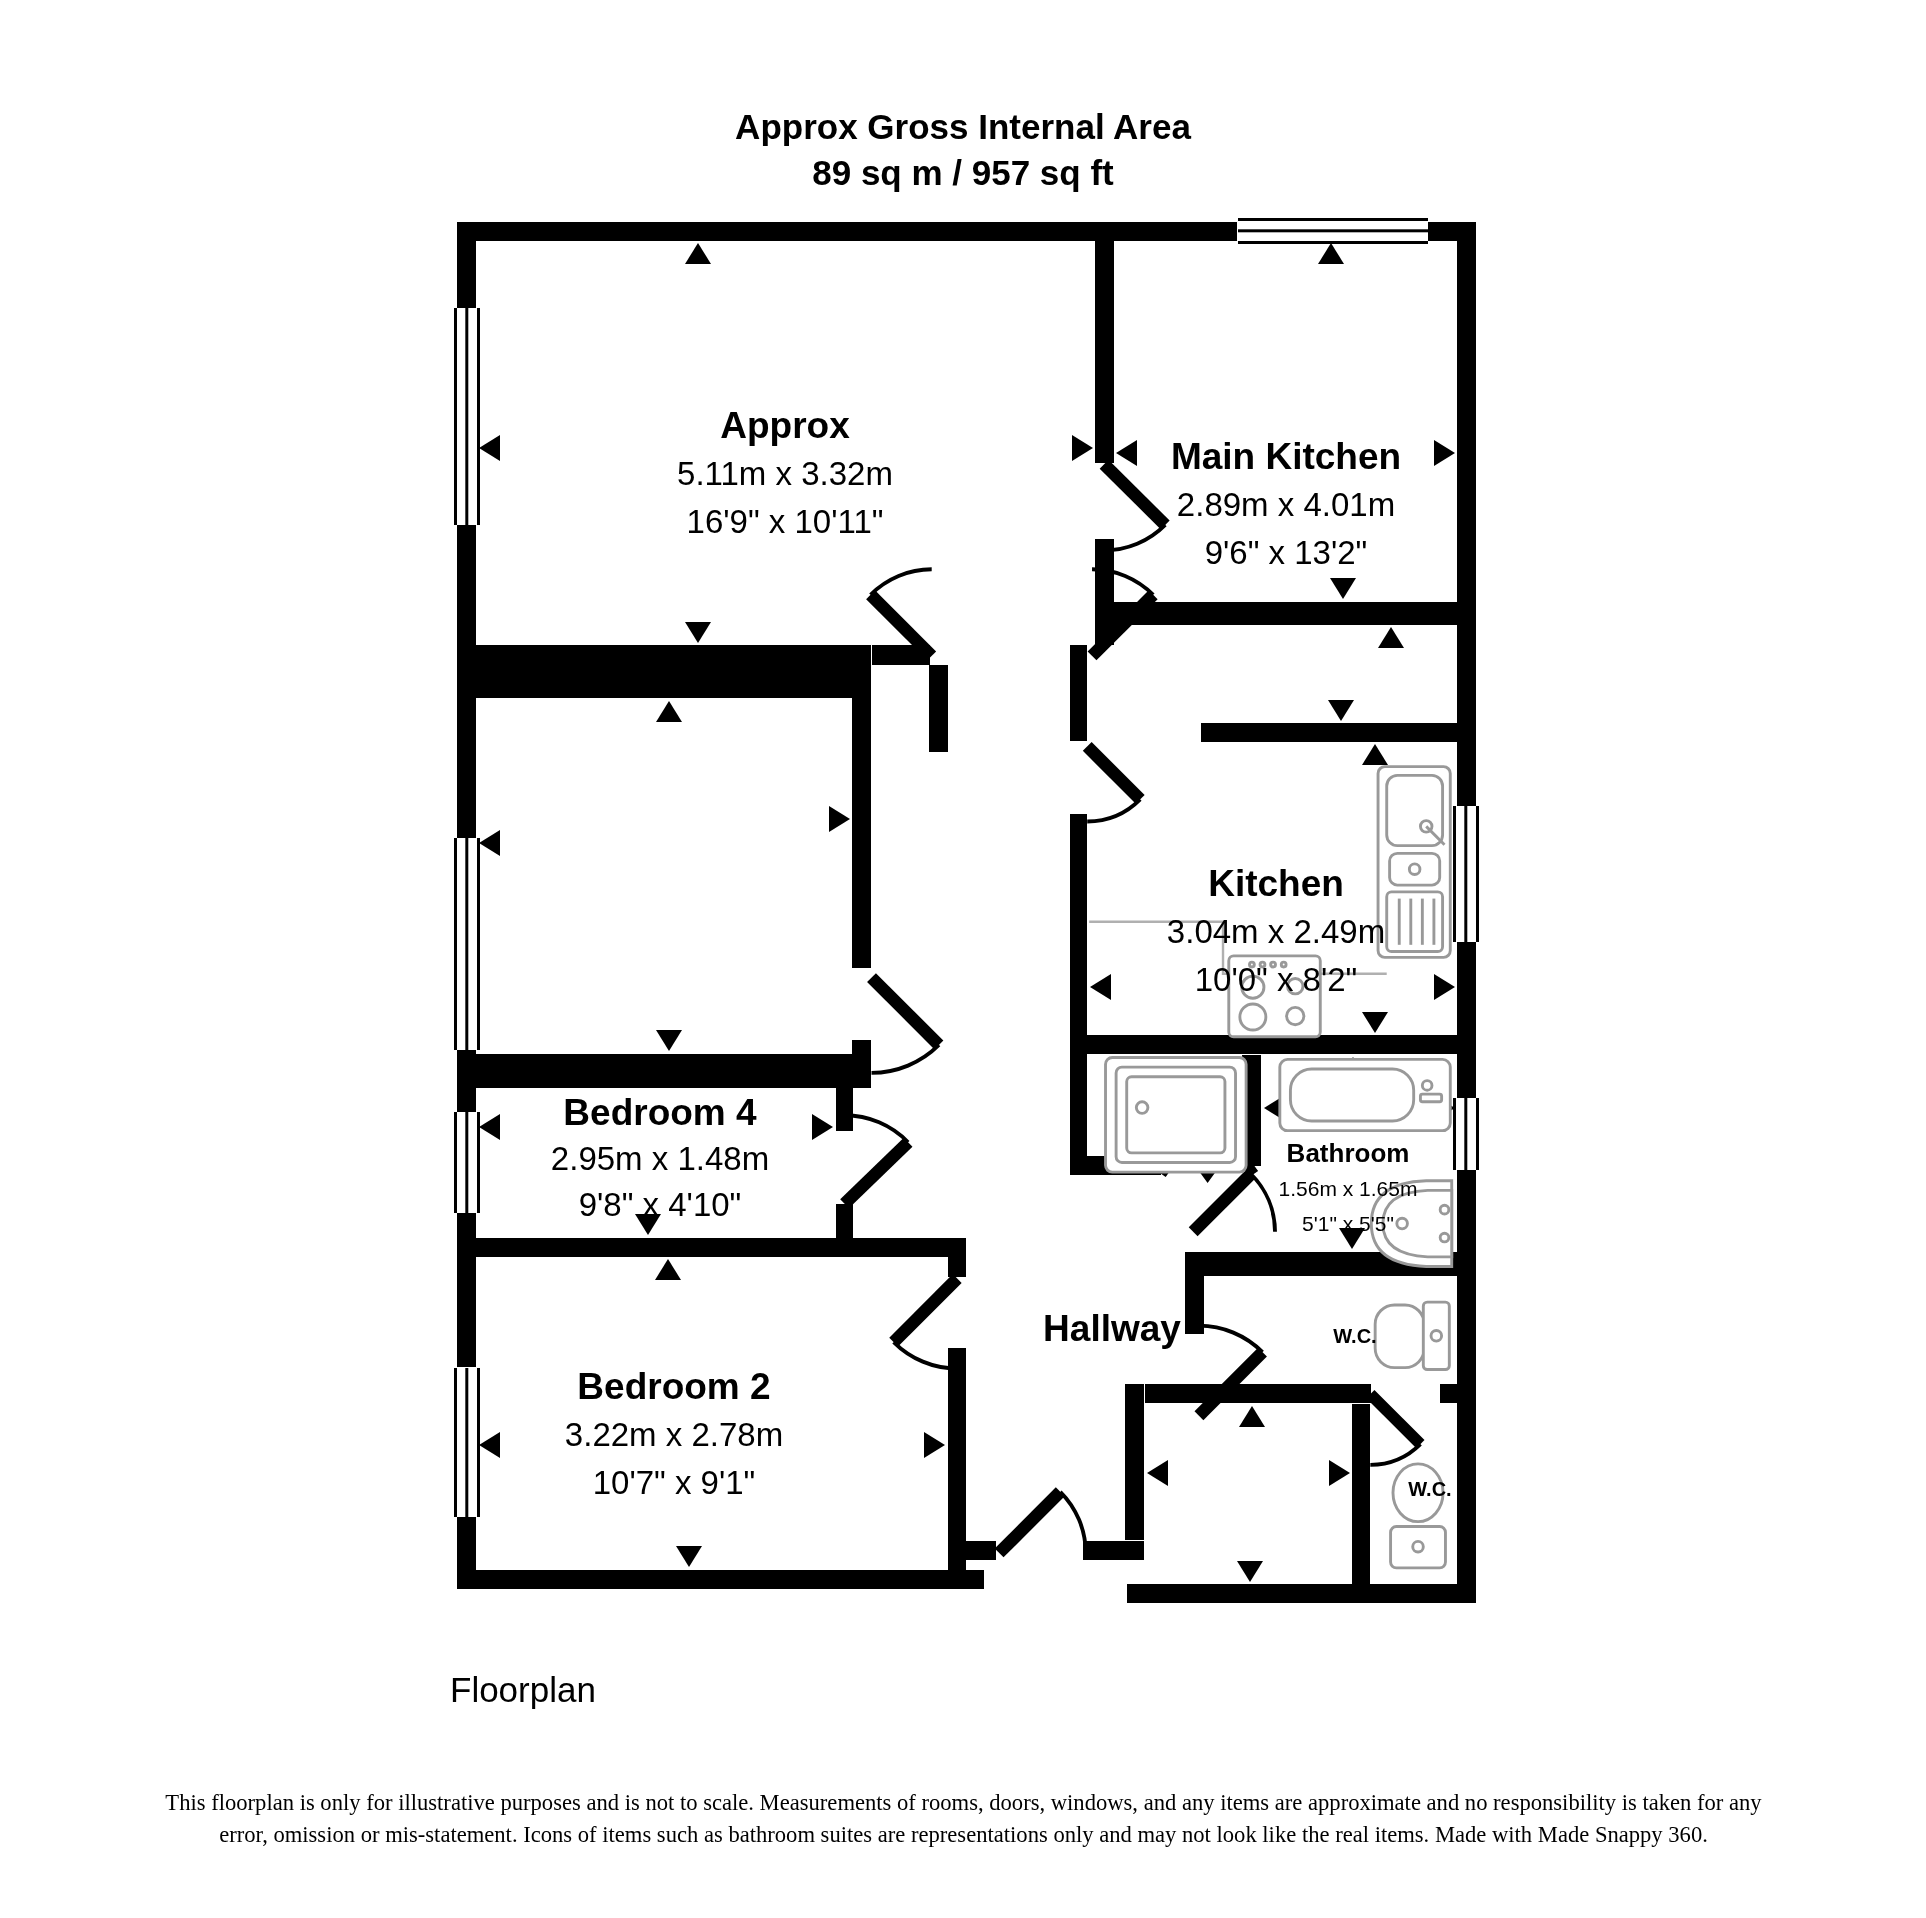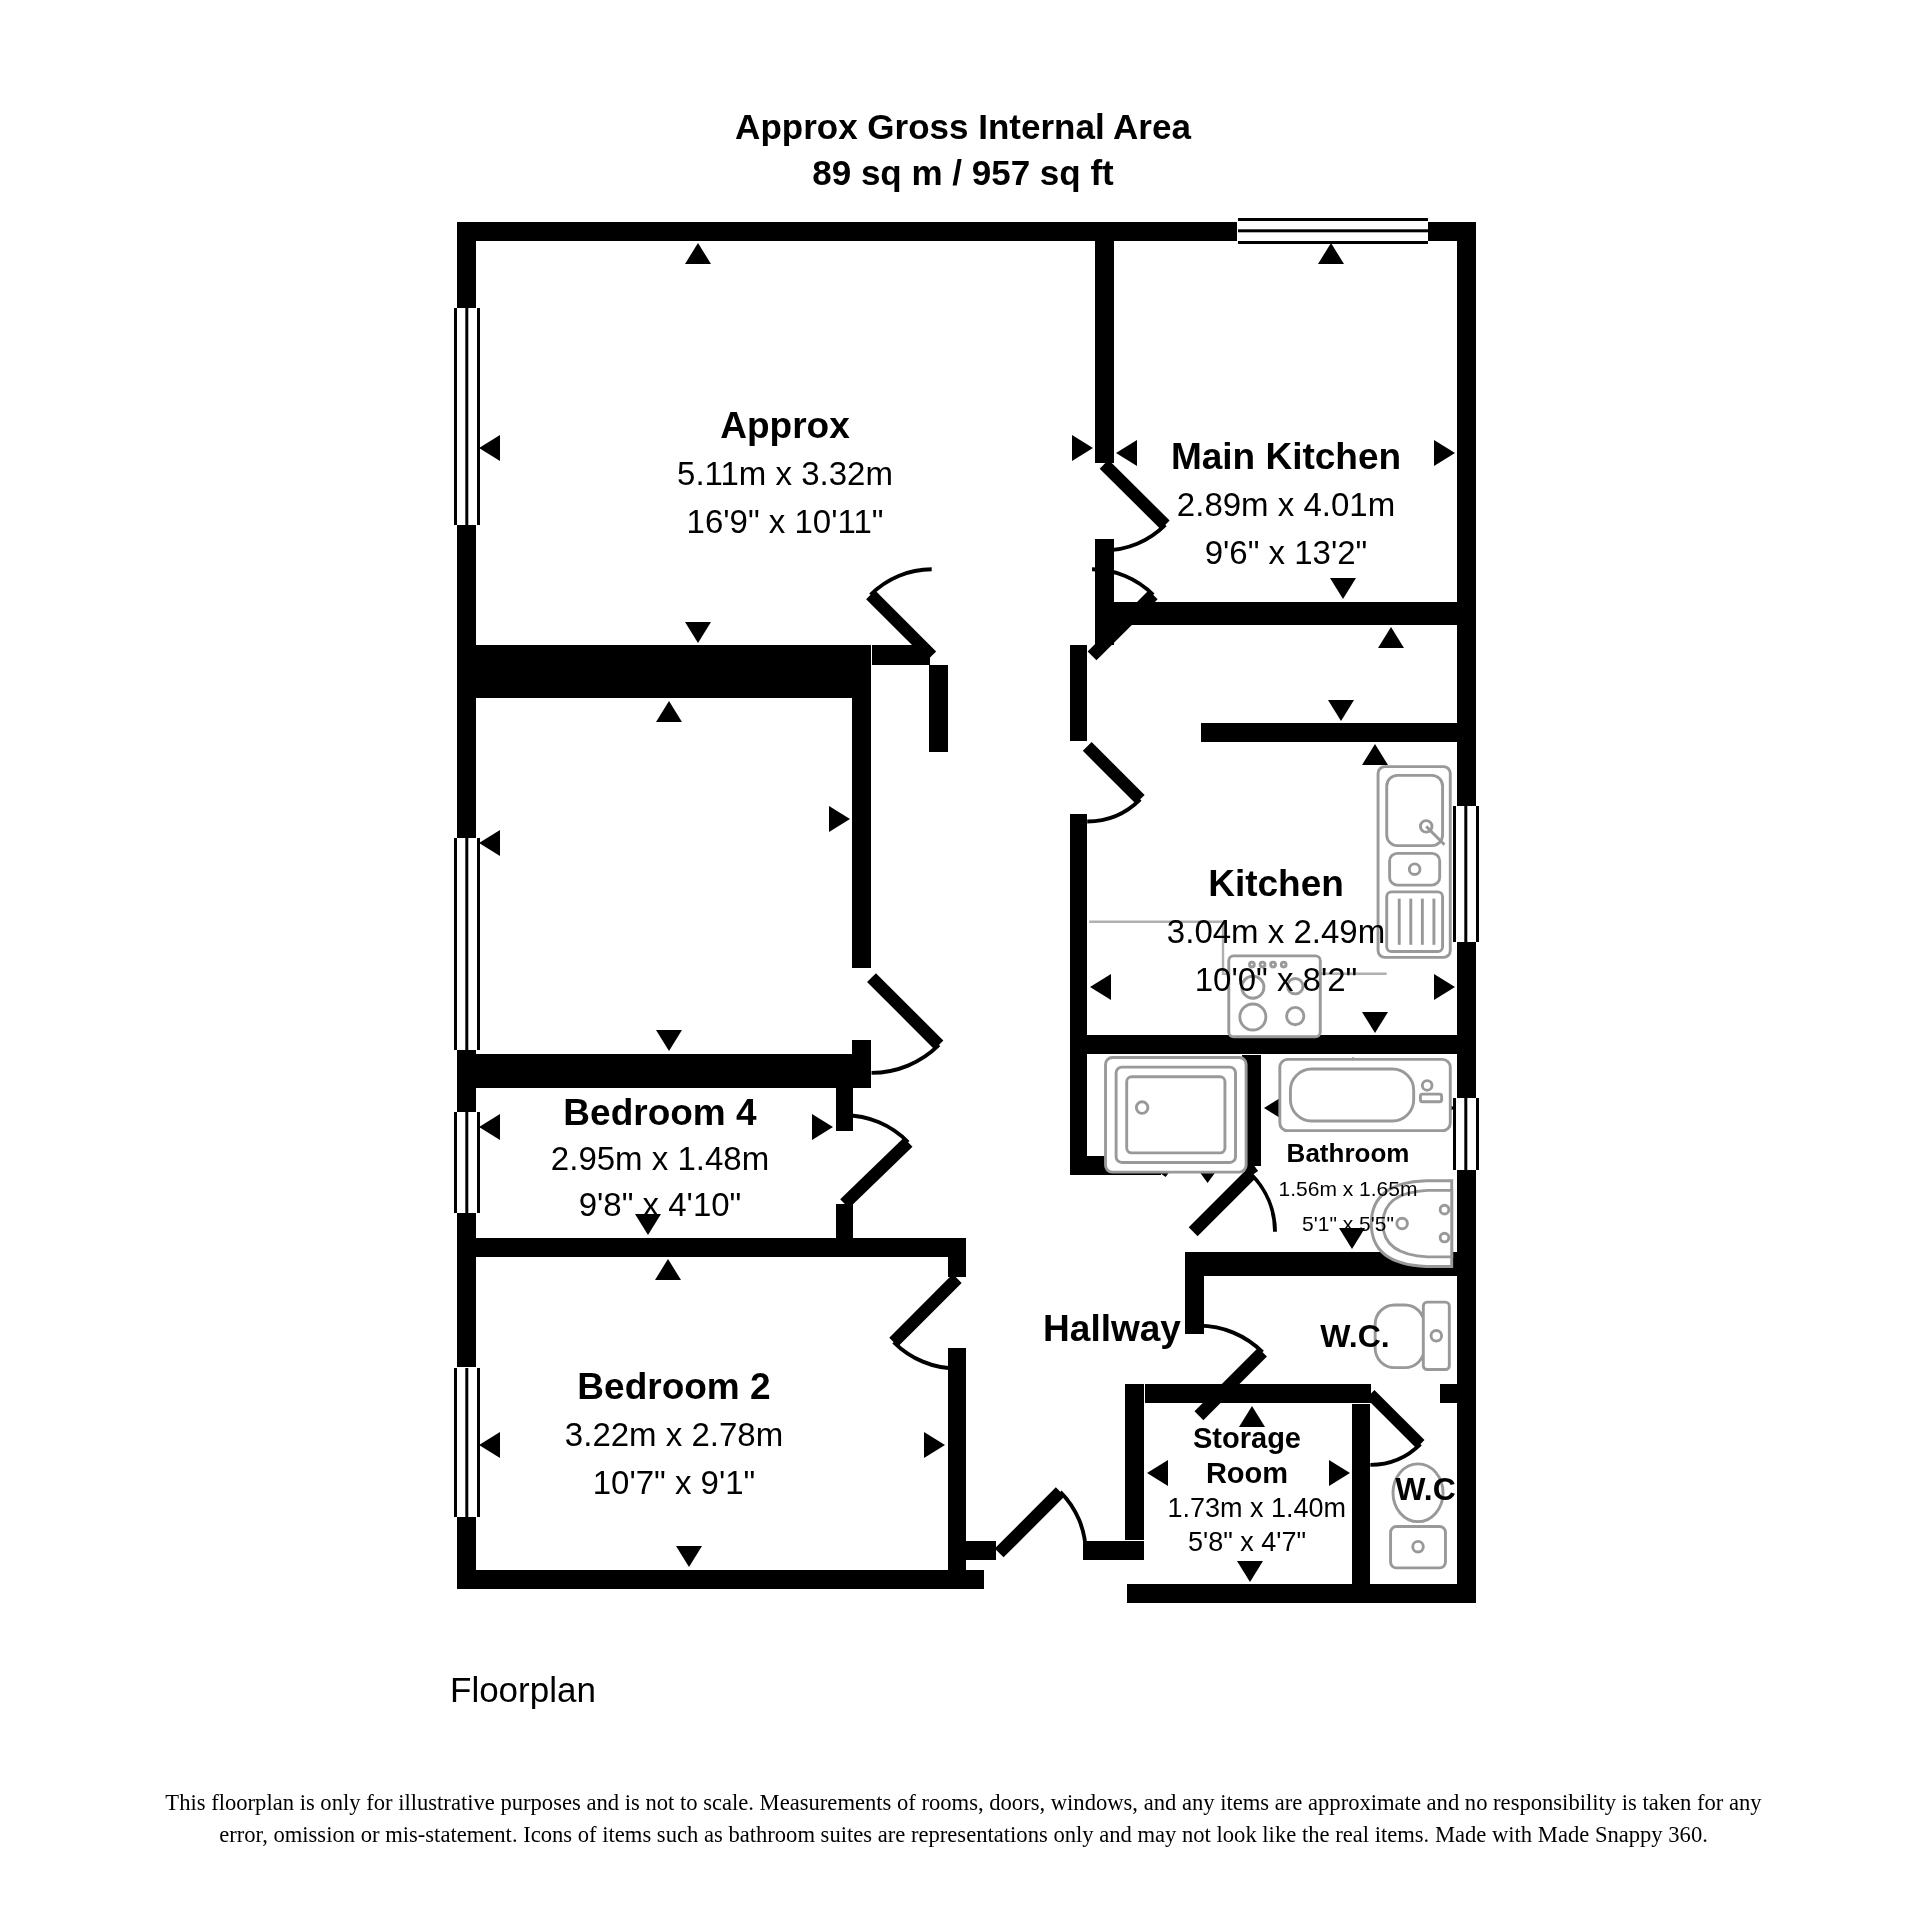--- a/index.html
+++ b/index.html
@@ -17,21 +17,21 @@
   .aD{border-left:13px solid transparent;border-right:13px solid transparent;border-top:21px solid #000;}
   .aL{border-top:13px solid transparent;border-bottom:13px solid transparent;border-right:21px solid #000;}
   .aR{border-top:13px solid transparent;border-bottom:13px solid transparent;border-left:21px solid #000;}
   .rlabel{position:absolute;text-align:center;transform:translateX(-50%);z-index:6;white-space:nowrap;}
   .rname{font-size:37px;font-weight:bold;line-height:48px;}
   .rdim{font-size:33px;line-height:48px;}
   .rlabel.small .rname{font-size:26px;line-height:36px;}
   .rlabel.small .rdim{font-size:21px;line-height:35px;}
   .rlabel.mid .rname{font-size:29px;line-height:35px;white-space:normal;}
   .rlabel.mid .rdim{font-size:27px;line-height:34px;}
-  .rlabel.wc .rname{font-size:32px;line-height:39px;margin-left:24px;}
+  .rlabel.wc .rname{font-size:20px;line-height:39px;margin-left:24px;}
   #title{position:absolute;left:0;top:104px;width:1926px;text-align:center;
     font-size:35px;font-weight:bold;line-height:46px;z-index:6;}
   #floorplan-label{position:absolute;left:450px;top:1670px;font-size:35px;z-index:6;}
   #disclaimer{position:absolute;left:164px;top:1787px;width:1599px;text-align:center;
     font-size:22.6px;line-height:32px;z-index:6;font-family:Liberation Serif, serif;}
   svg{position:absolute;left:0;top:0;z-index:5;}
 </style>
 </head>
 <body>
 
@@ -273,25 +273,20 @@
     <div class="rdim">5'1" x 5'5"</div>
   </div>
   <div class="rlabel" style="left:674px;top:1363px">
     <div class="rname">Bedroom 2</div>
     <div class="rdim">3.22m x 2.78m</div>
     <div class="rdim">10'7" x 9'1"</div>
   </div>
   <div class="rlabel" style="left:1112px;top:1305px">
     <div class="rname">Hallway</div>
   </div>
-  <div class="rlabel mid" style="left:1247px;top:1421px;width:159px">
-    <div class="rname">Storage Room</div>
-    <div class="rdim">1.73m x 1.40m</div>
-    <div class="rdim">5'8" x 4'7"</div>
-  </div>
   <div class="rlabel wc" style="left:1343px;top:1317px">
     <div class="rname">W.C.</div>
   </div>
   <div class="rlabel wc" style="left:1418px;top:1470px">
     <div class="rname">W.C.</div>
   </div>
 
   <div id="floorplan-label">Floorplan</div>
   <div id="disclaimer">This floorplan is only for illustrative purposes and is not to scale. Measurements of rooms, doors, windows, and any items are approximate and no responsibility is taken for any error, omission or mis-statement. Icons of items such as bathroom suites are representations only and may not look like the real items. Made with Made Snappy 360.</div>
 </div>

